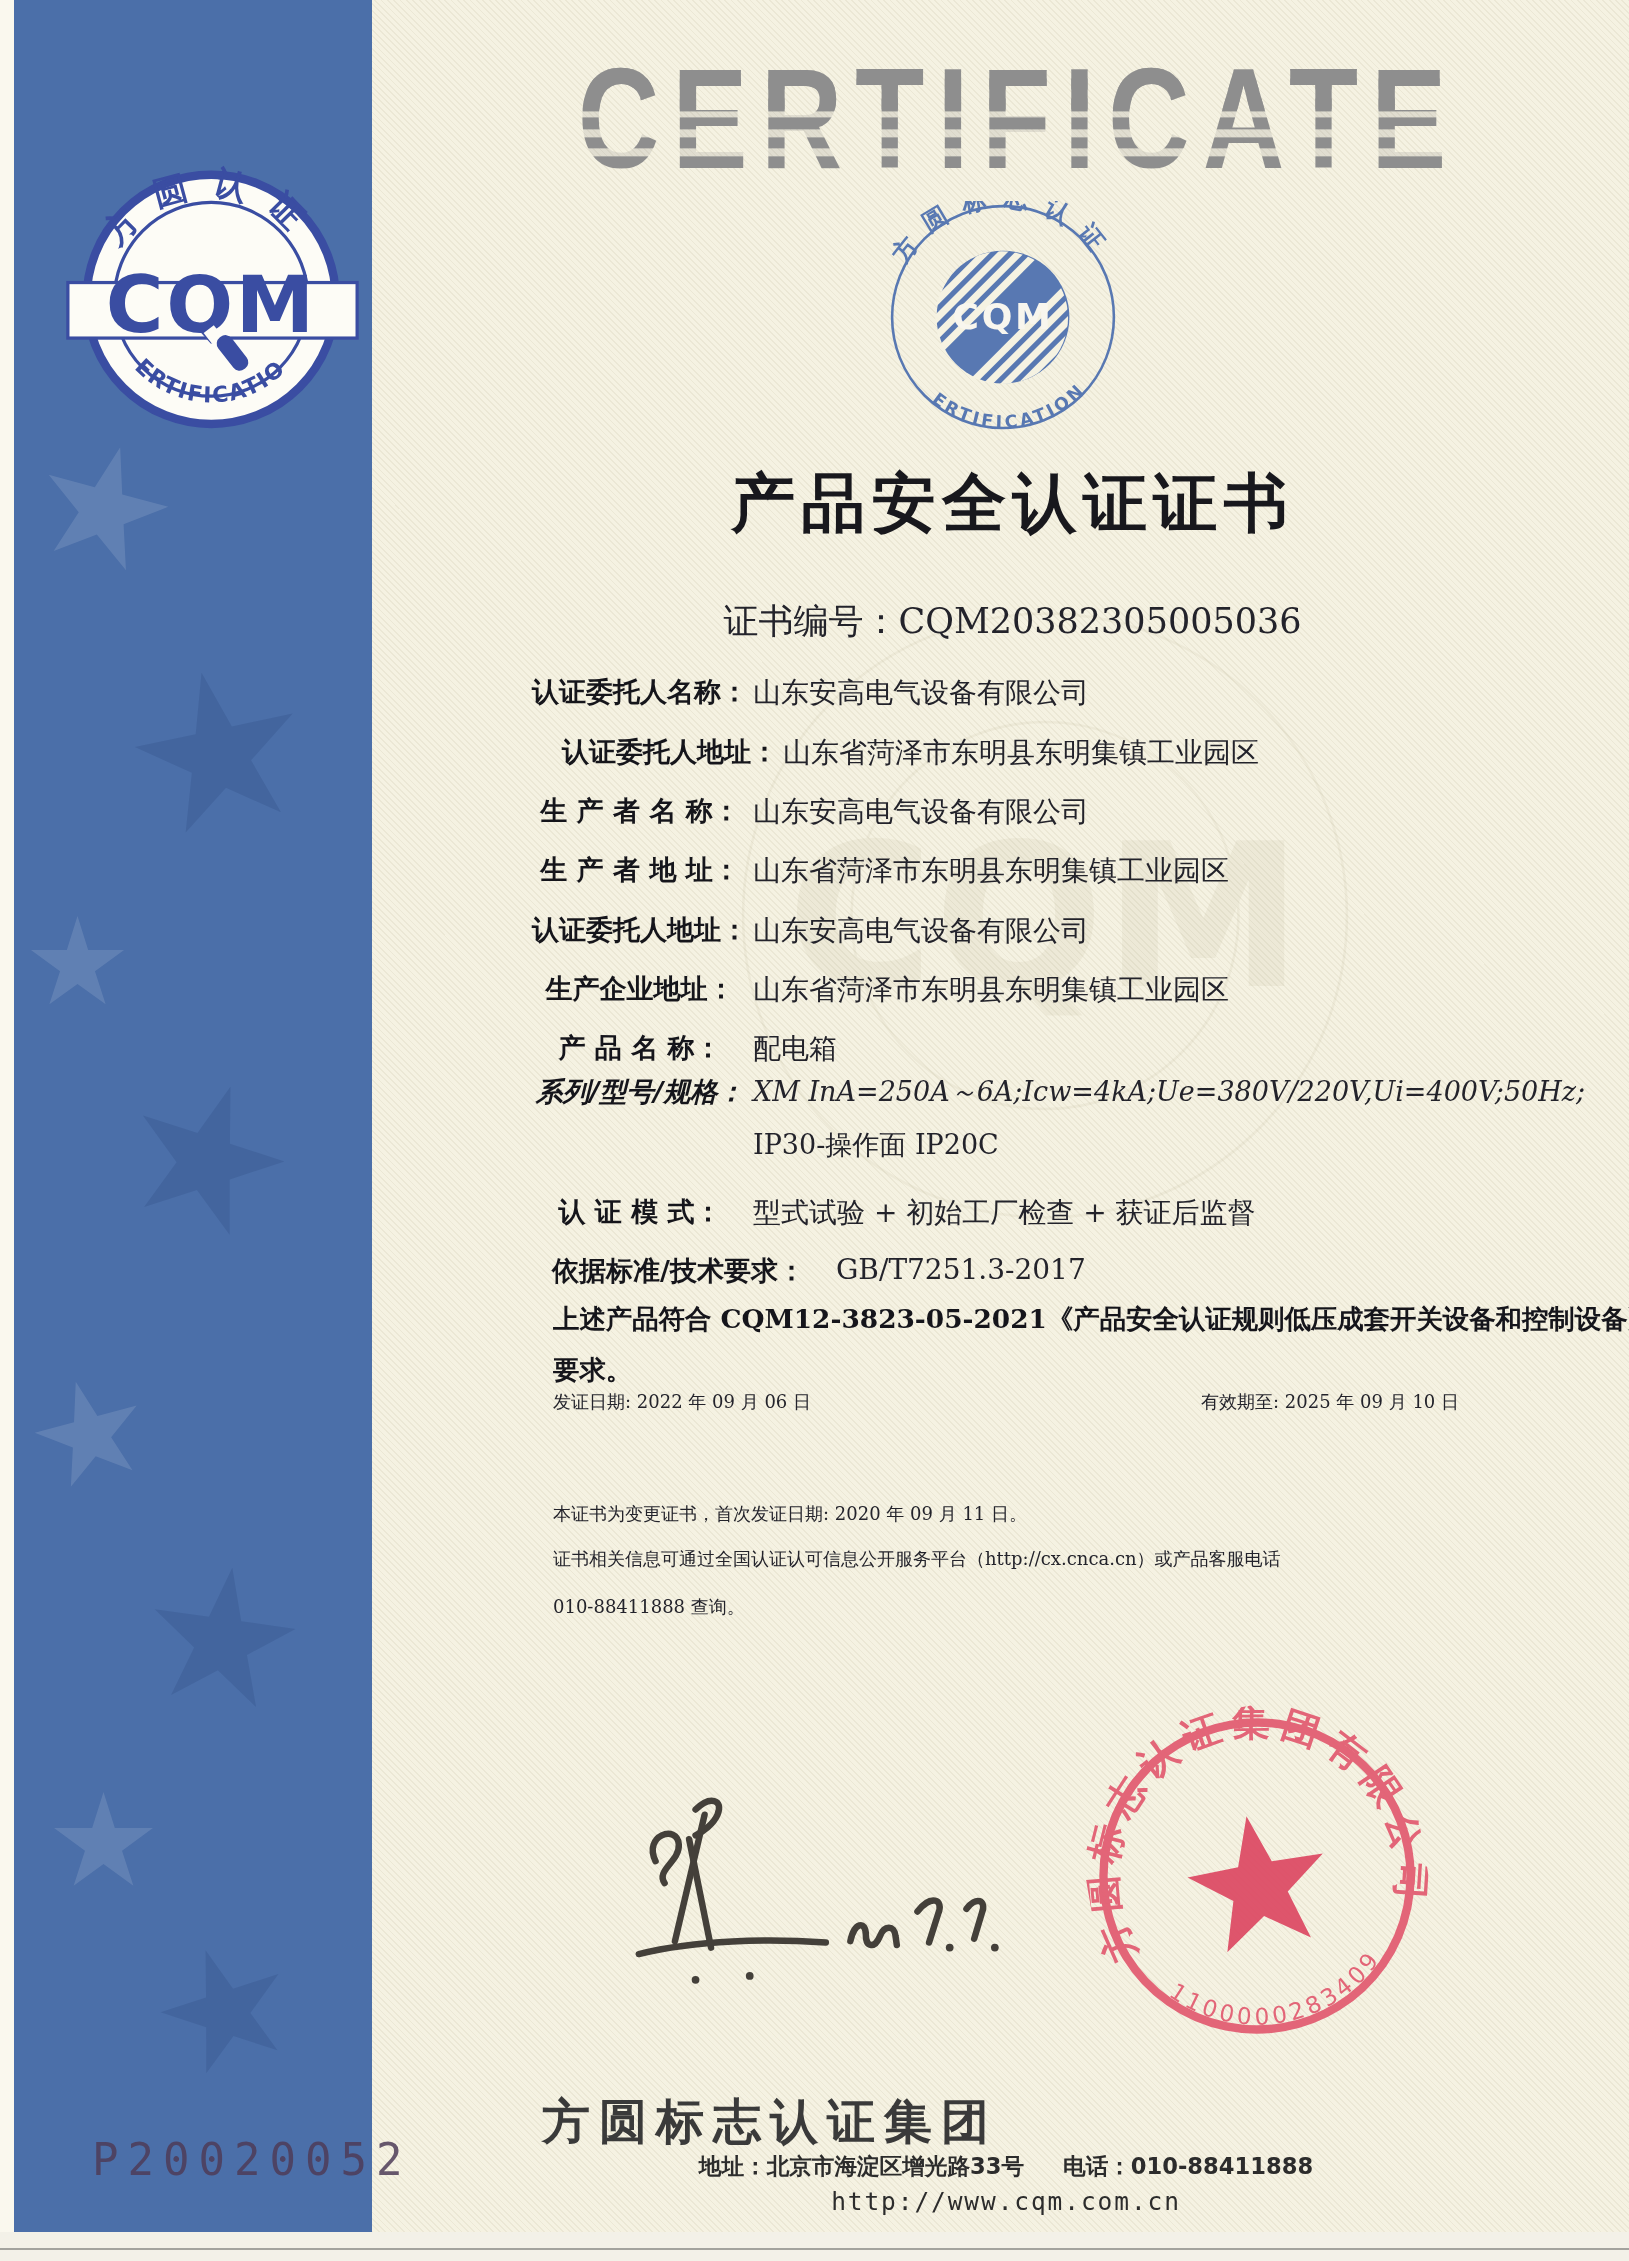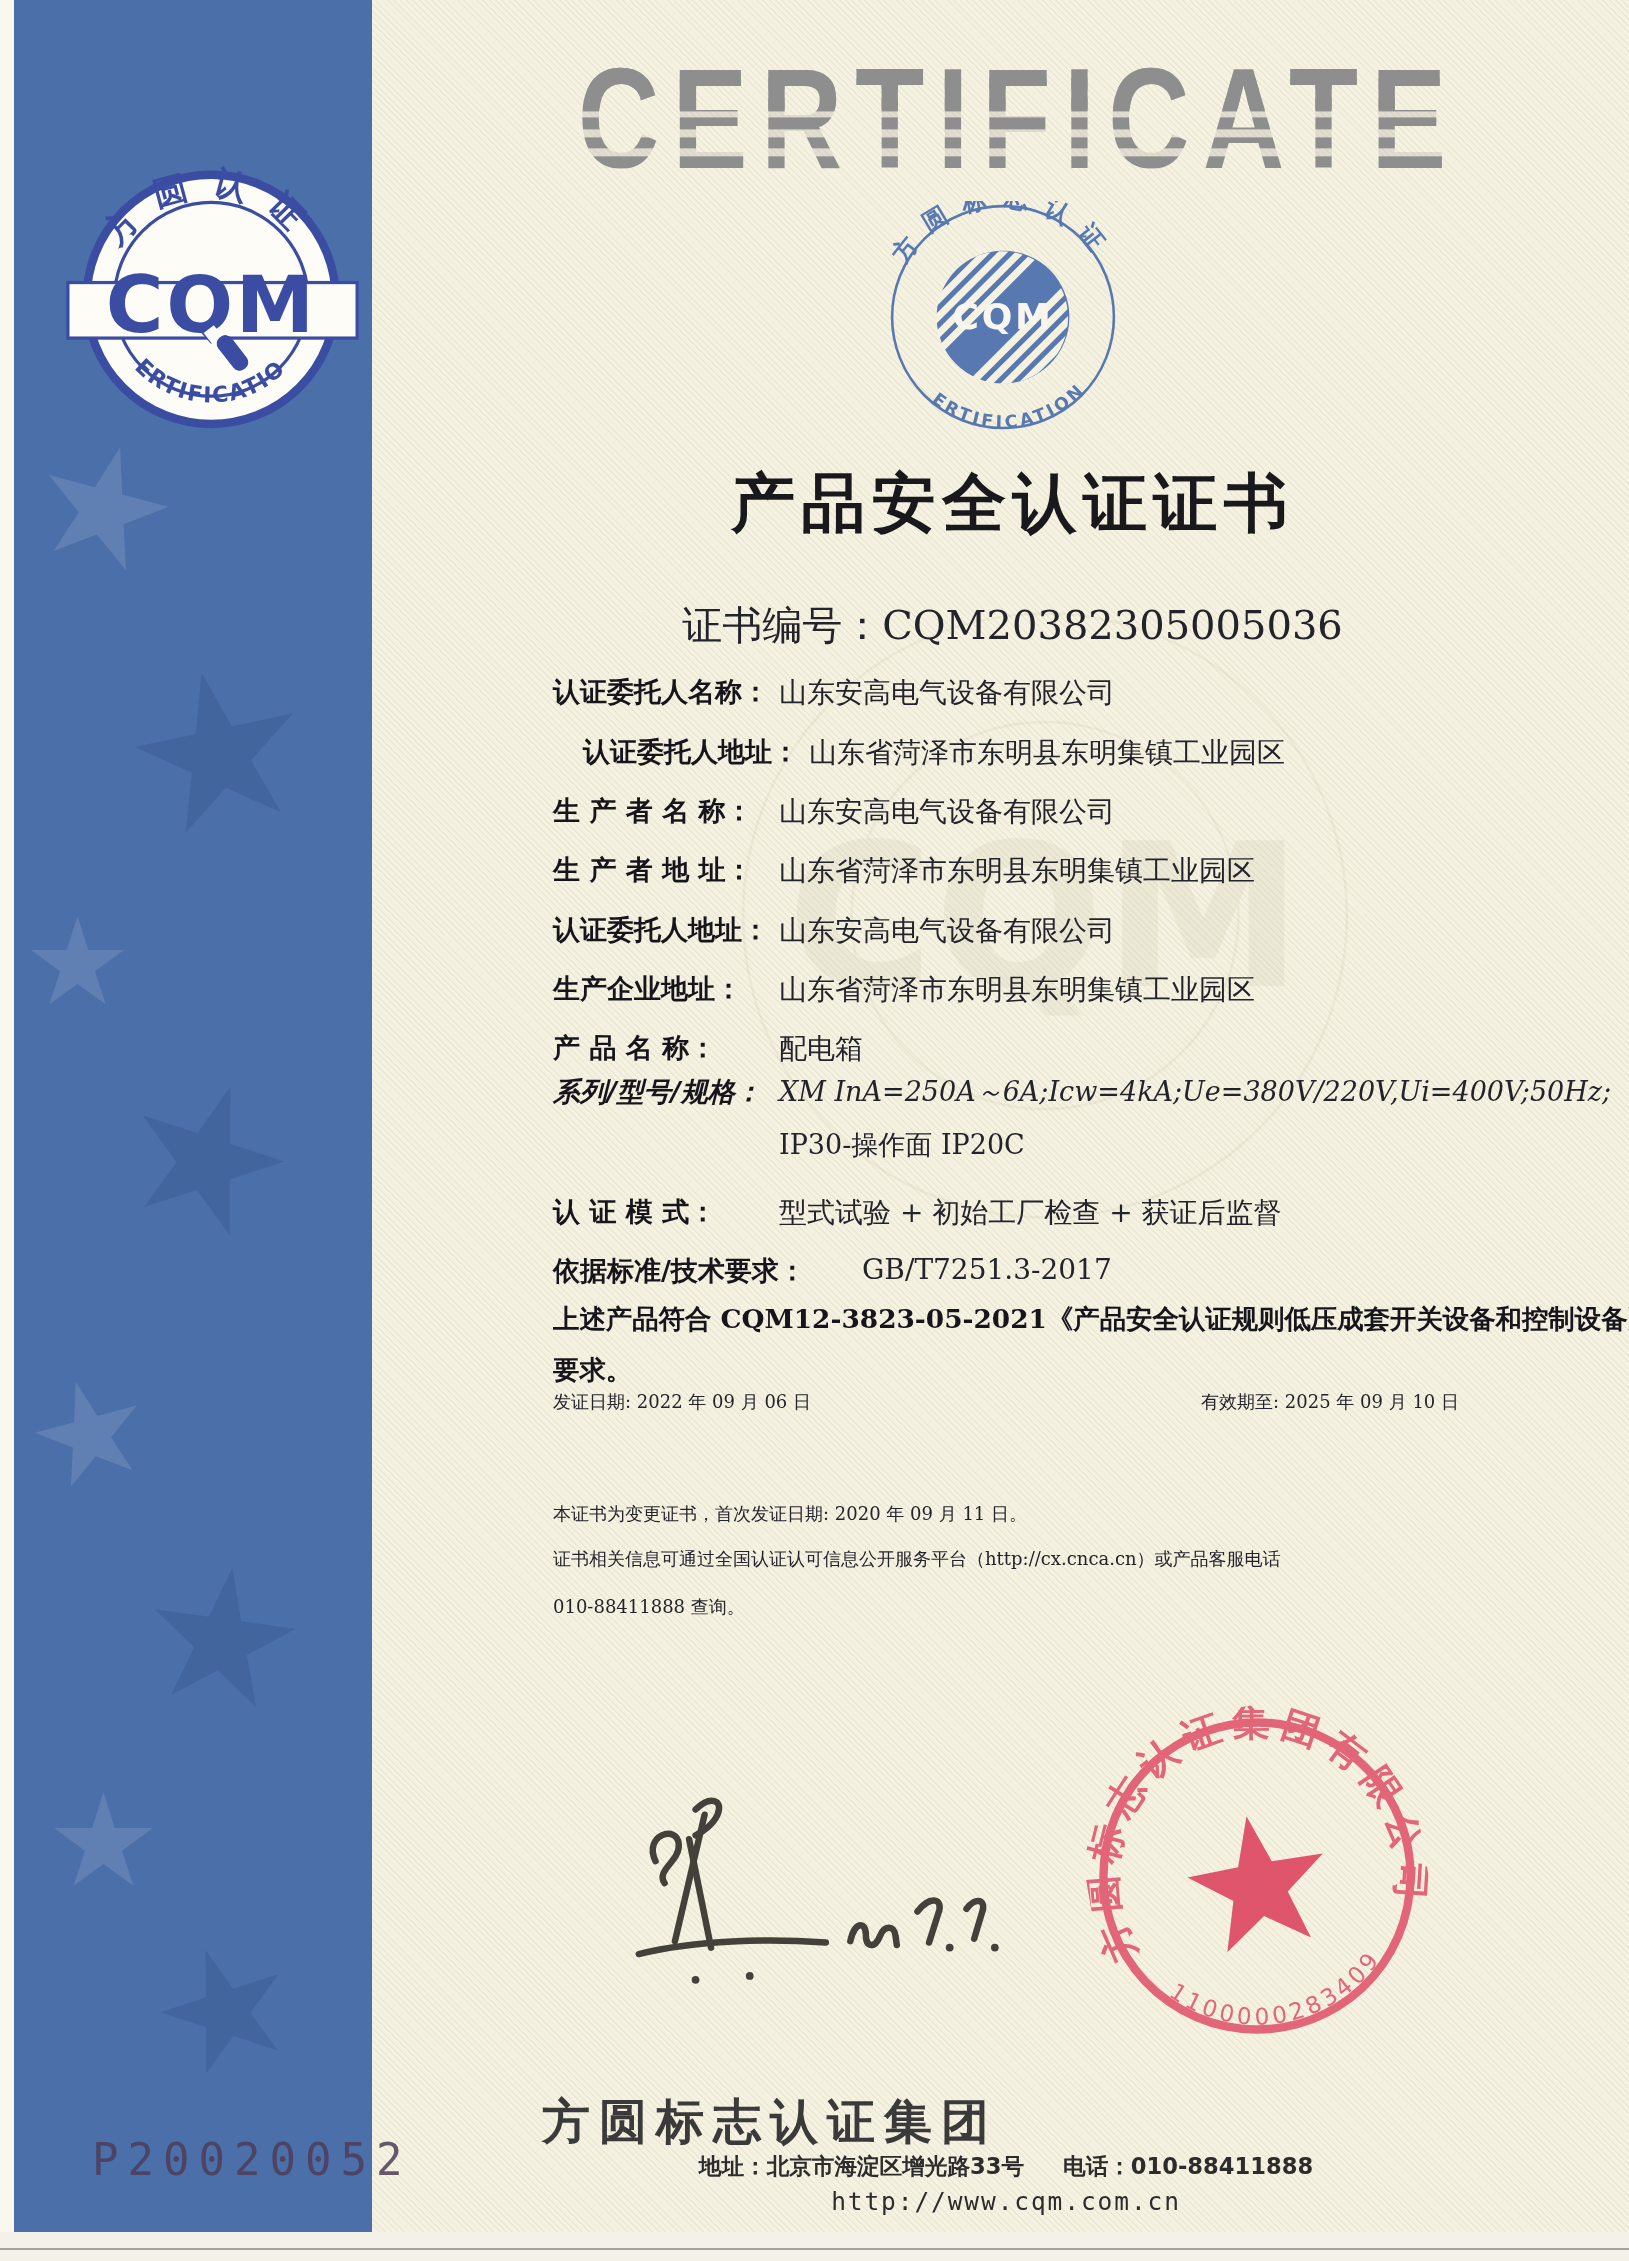--- a/index.html
+++ b/index.html
@@ -22,23 +22,23 @@
         background-image:linear-gradient(to bottom,#8e8e8e 0 45%,rgba(142,142,142,0) 45%),
           repeating-linear-gradient(to bottom,#8e8e8e 0 9px,rgba(142,142,142,0.20) 9px 15.5px);
         -webkit-background-clip:text;background-clip:text;color:transparent;}
 
   .badge-left{position:absolute;left:64px;top:156px;z-index:4;}
   .badge-center{position:absolute;left:885px;top:201px;z-index:4;}
 
   .doc-title{position:absolute;left:542px;top:460px;width:941px;z-index:5;text-align:center;
         font-size:64px;font-weight:700;color:#18181d;letter-spacing:6.4px;white-space:nowrap;}
   .cert-no{position:absolute;left:542px;top:598px;width:941px;z-index:5;text-align:center;
-        font-size:40px;color:#23232b;white-space:nowrap;}
-
-  .frow{position:absolute;left:553px;z-index:5;font-size:28px;color:#23232b;white-space:nowrap;}
+        font-size:35px;color:#23232b;white-space:nowrap;}
+
+  .frow{position:absolute;left:527px;z-index:5;font-size:28px;color:#23232b;white-space:nowrap;text-align:center;}
   .frow .lbl{display:inline-block;width:226px;font-weight:700;color:#15151b;
         font-family:"DejaVu Sans","Liberation Sans",sans-serif;font-size:27px;}
   .frow .val{position:absolute;left:226px;top:0;white-space:nowrap;font-size:28px;}
   .frow.wide .val{left:309px;}
   .frow .val.spec{font-size:27px;}
 
   .stmt{position:absolute;left:553px;z-index:5;font-size:26.4px;font-weight:700;color:#15151b;white-space:nowrap;
         font-family:"DejaVu Serif","Liberation Serif",serif;}
   .note{position:absolute;left:553px;z-index:5;font-size:18px;color:#23232b;white-space:nowrap;}
   .date-right{left:1201px;}

